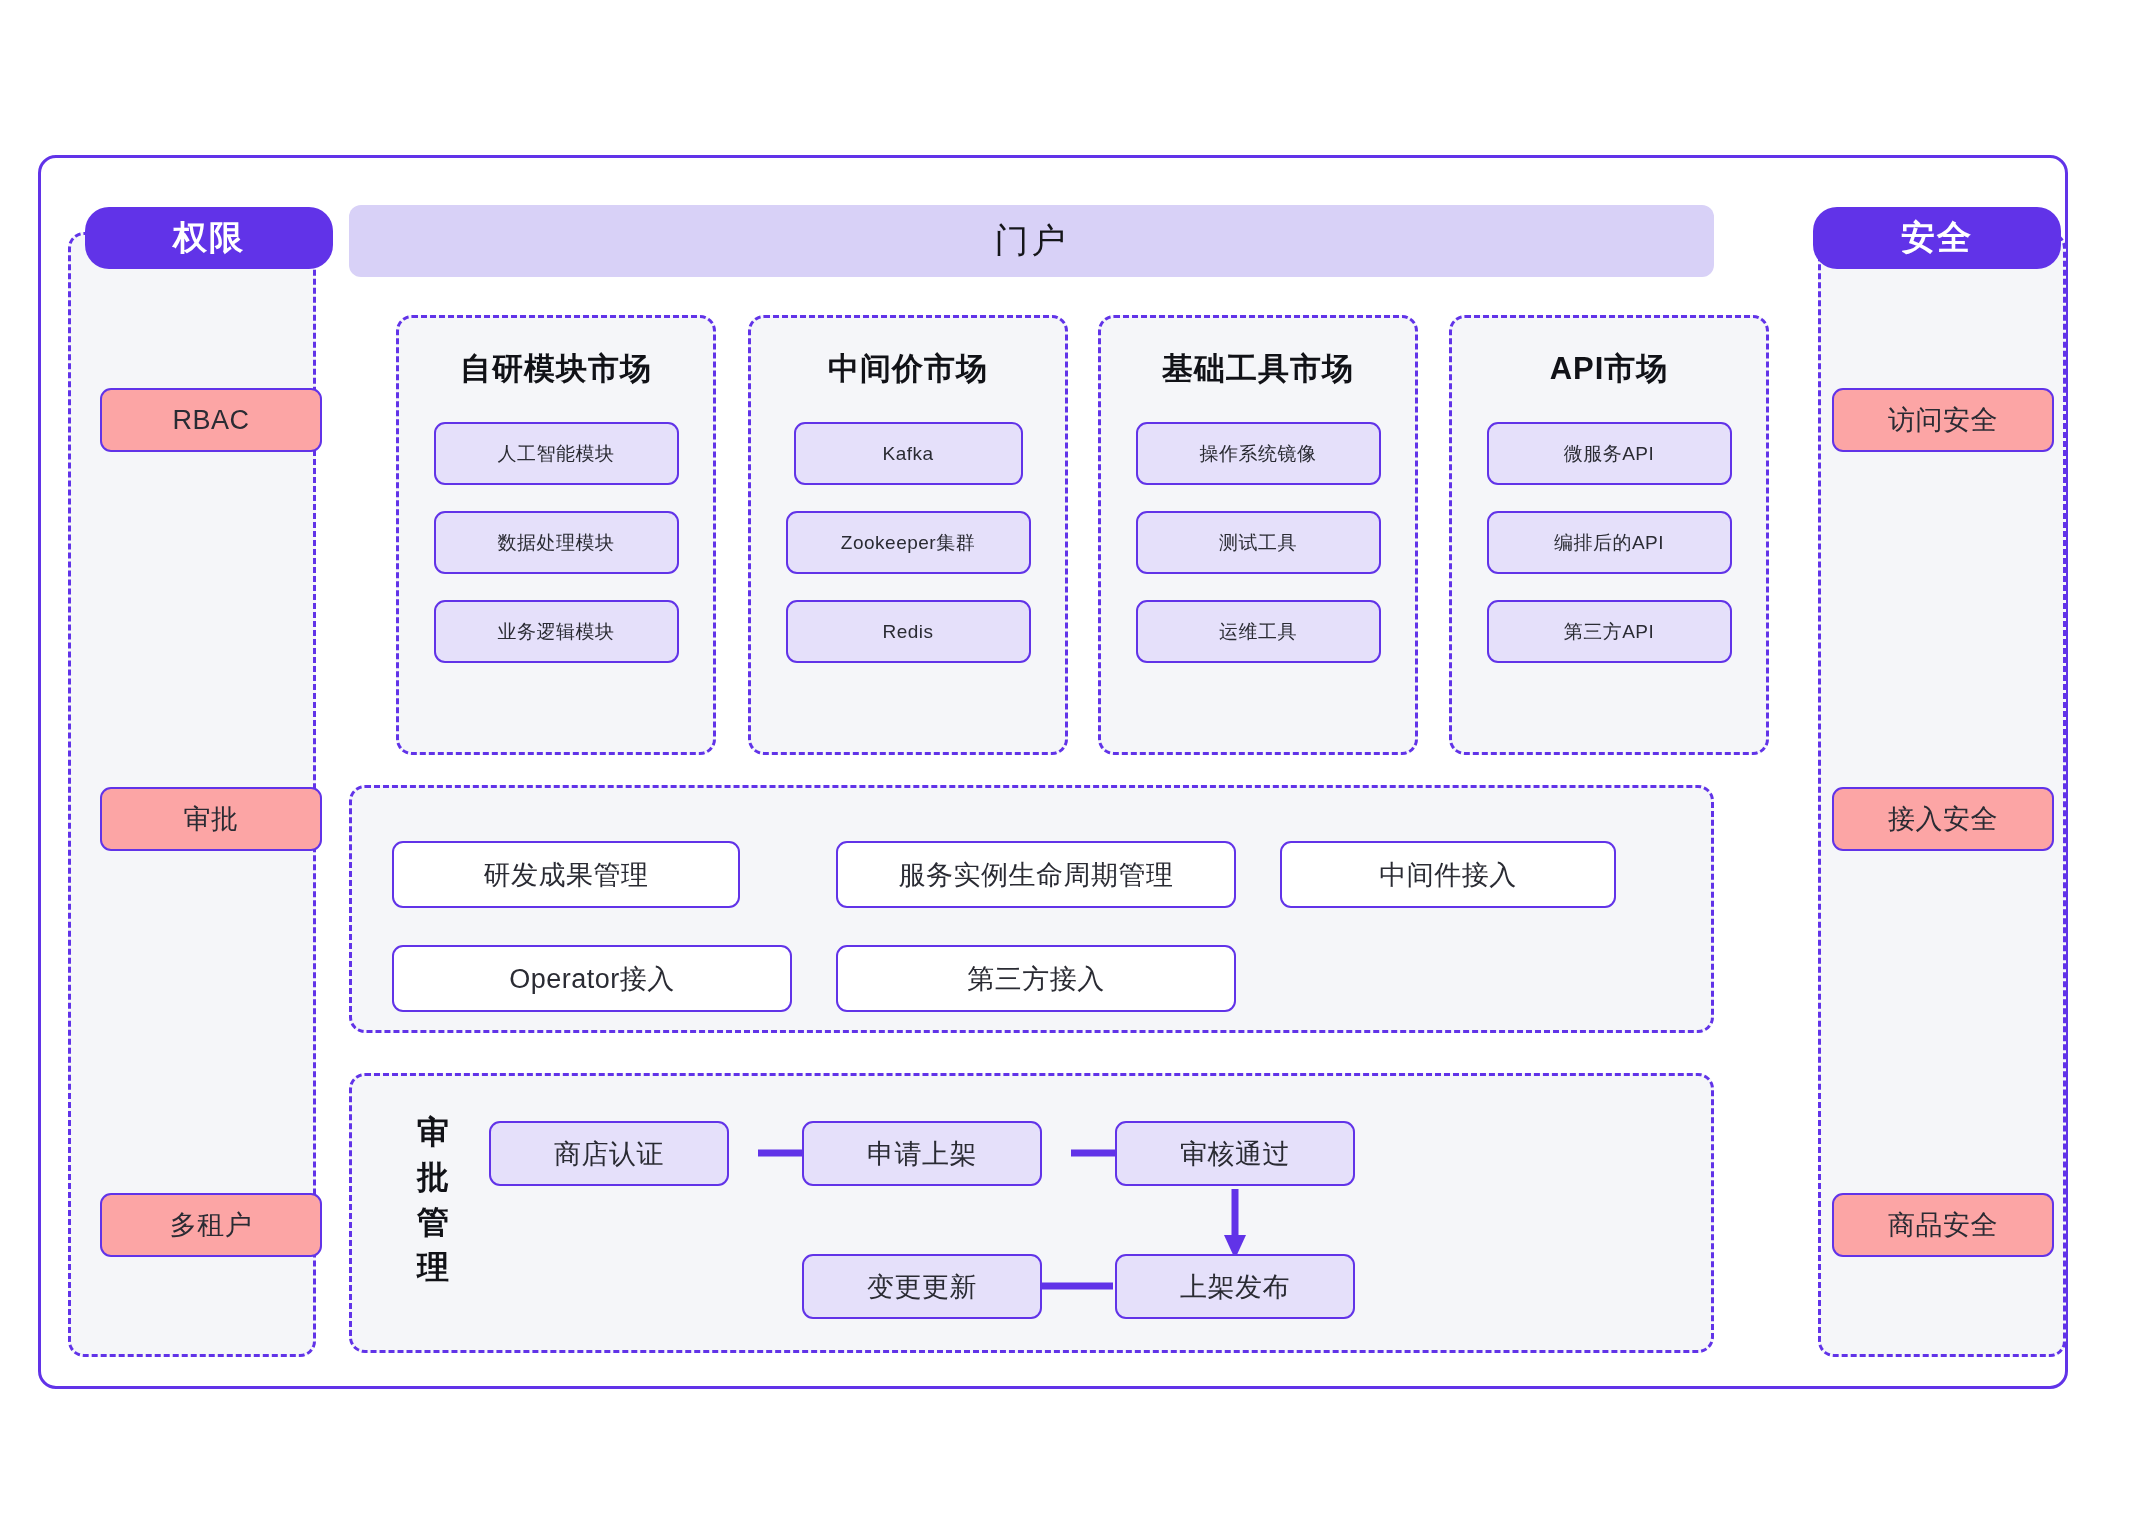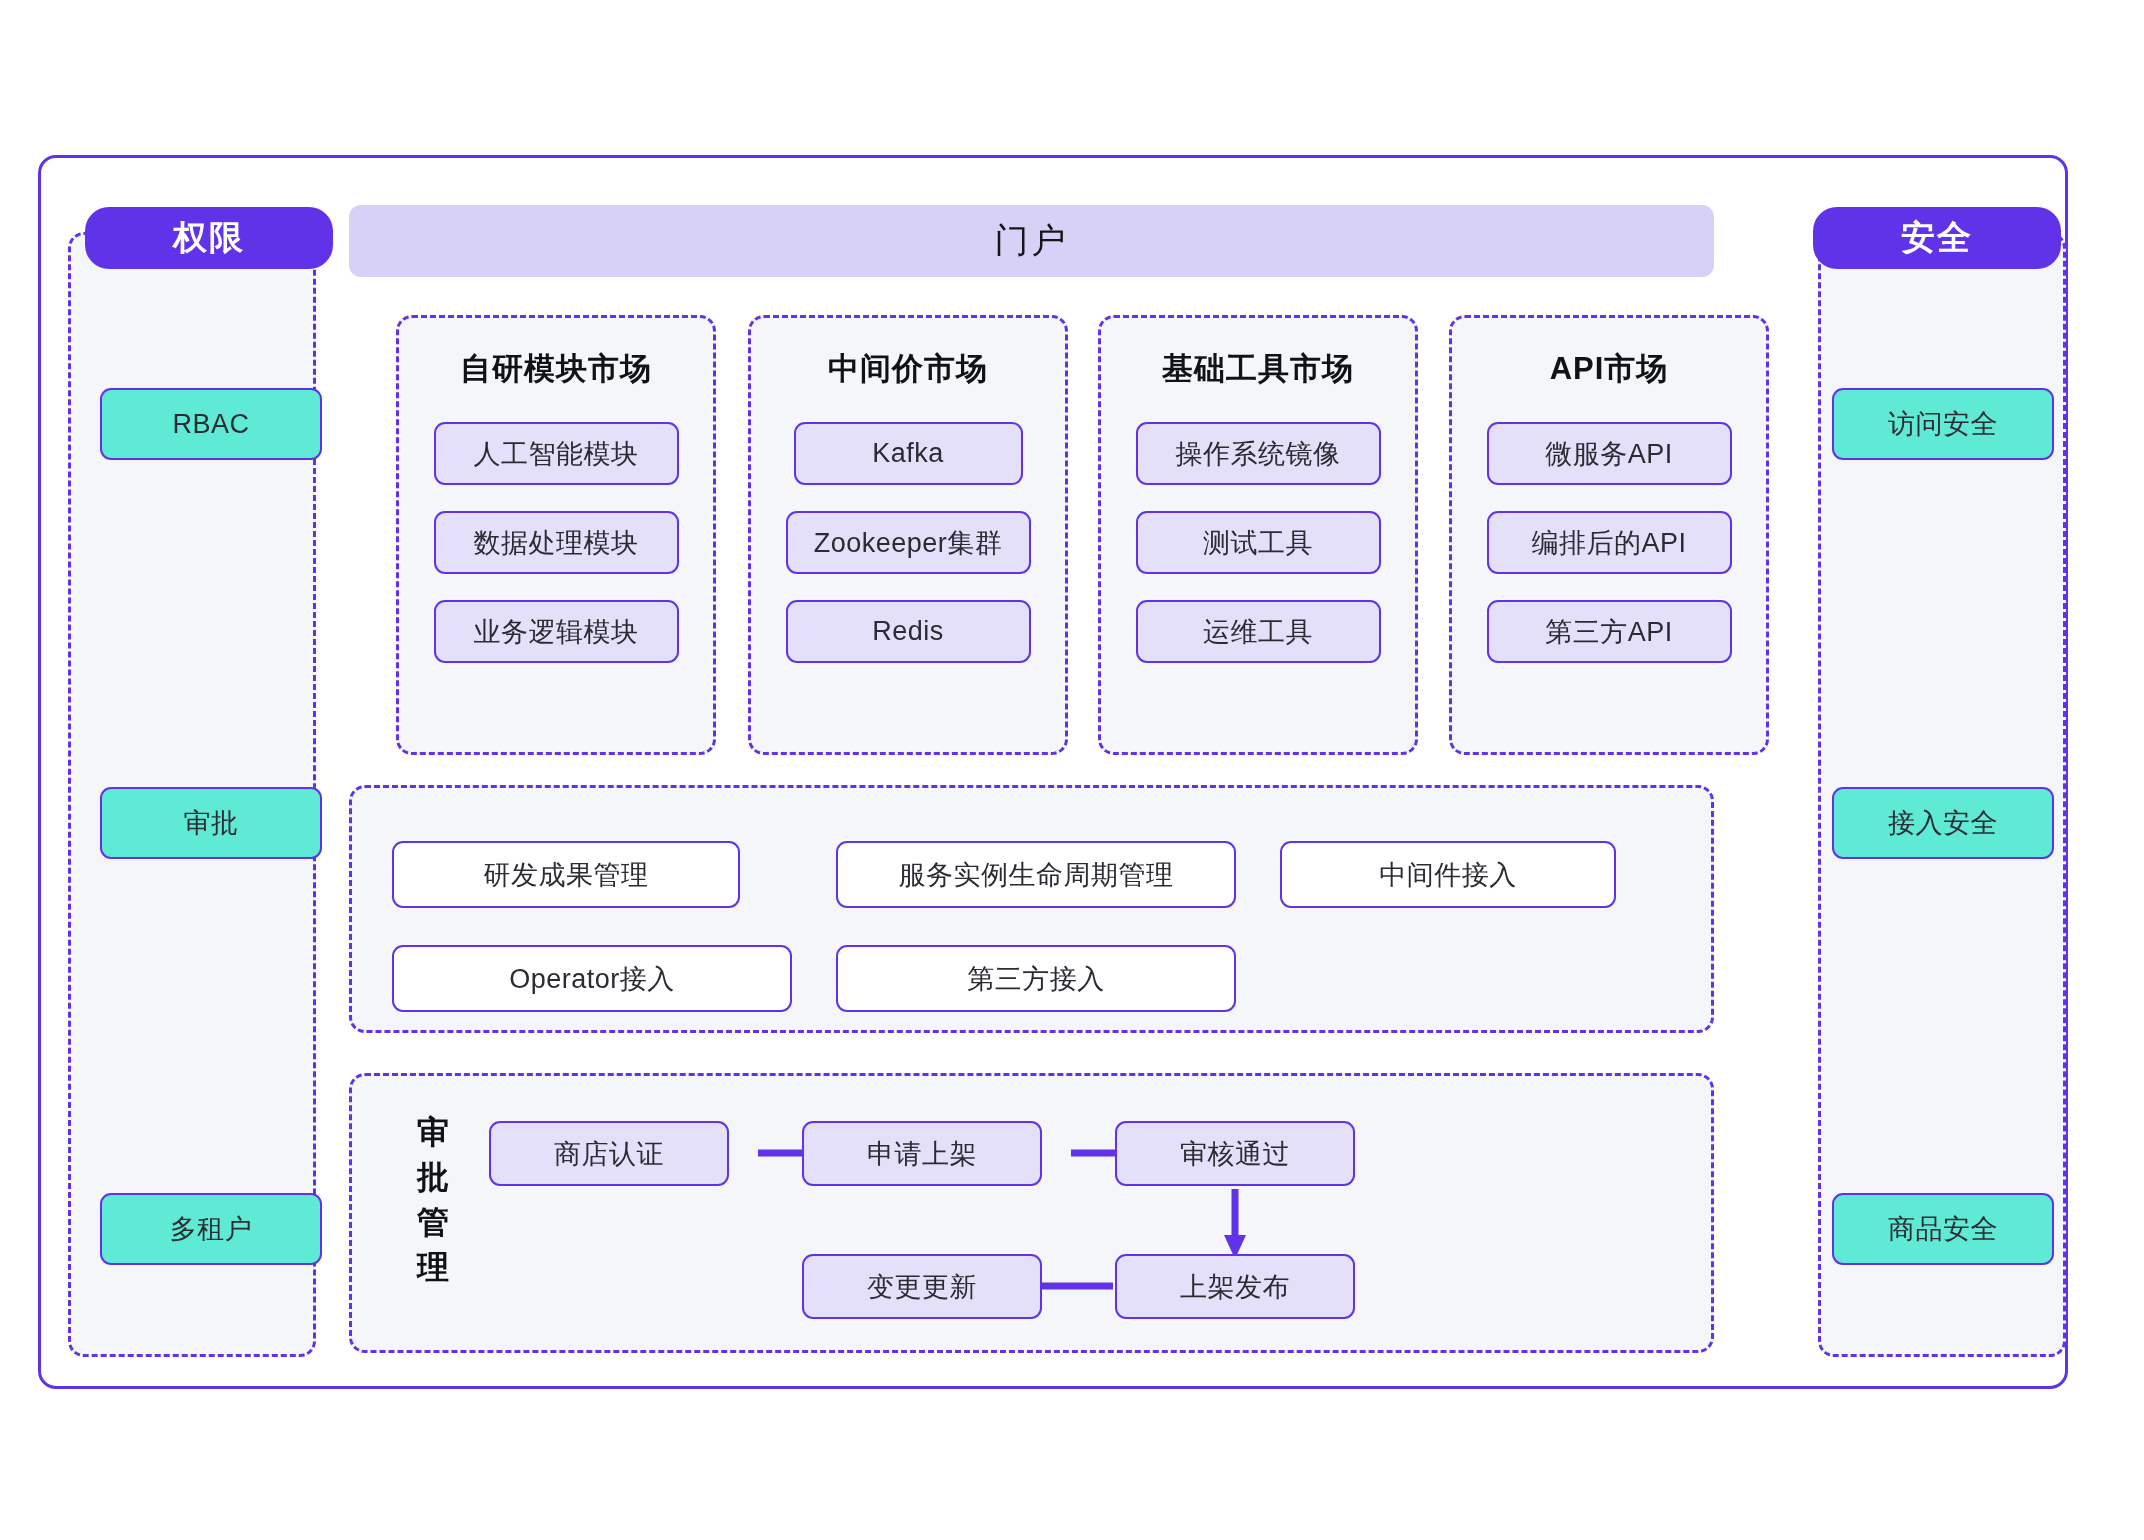--- a/index.html
+++ b/index.html
@@ -98,21 +98,21 @@
   .chip {
     box-sizing: border-box;
     margin: 0 auto 26px auto;
     height: 63px;
     border: 2.5px solid #6133e8;
     border-radius: 11px;
     background: #e5e0fa;
     display: flex;
     align-items: center;
     justify-content: center;
-    font-size: 27px;
+    font-size: 19px;
     color: #2a2b33;
     letter-spacing: 0.5px;
   }
 
   
   #capability-panel {
     left: 349px;
     top: 785px;
     width: 1365px;
     height: 248px;
@@ -174,24 +174,24 @@
   }
   .arrow-v {
     position: absolute;
     width: 26px;
   }
 
   
   .side-item {
     position: absolute;
     box-sizing: border-box;
-    height: 72px;
+    height: 64px;
     border: 2.5px solid #6133e8;
     border-radius: 11px;
-    background: #5eead4;
+    background: #fca5a5;
     display: flex;
     align-items: center;
     justify-content: center;
     font-size: 27px;
     color: #2a2b33;
     letter-spacing: 0.5px;
   }
 </style>
 </head>
 <body>

